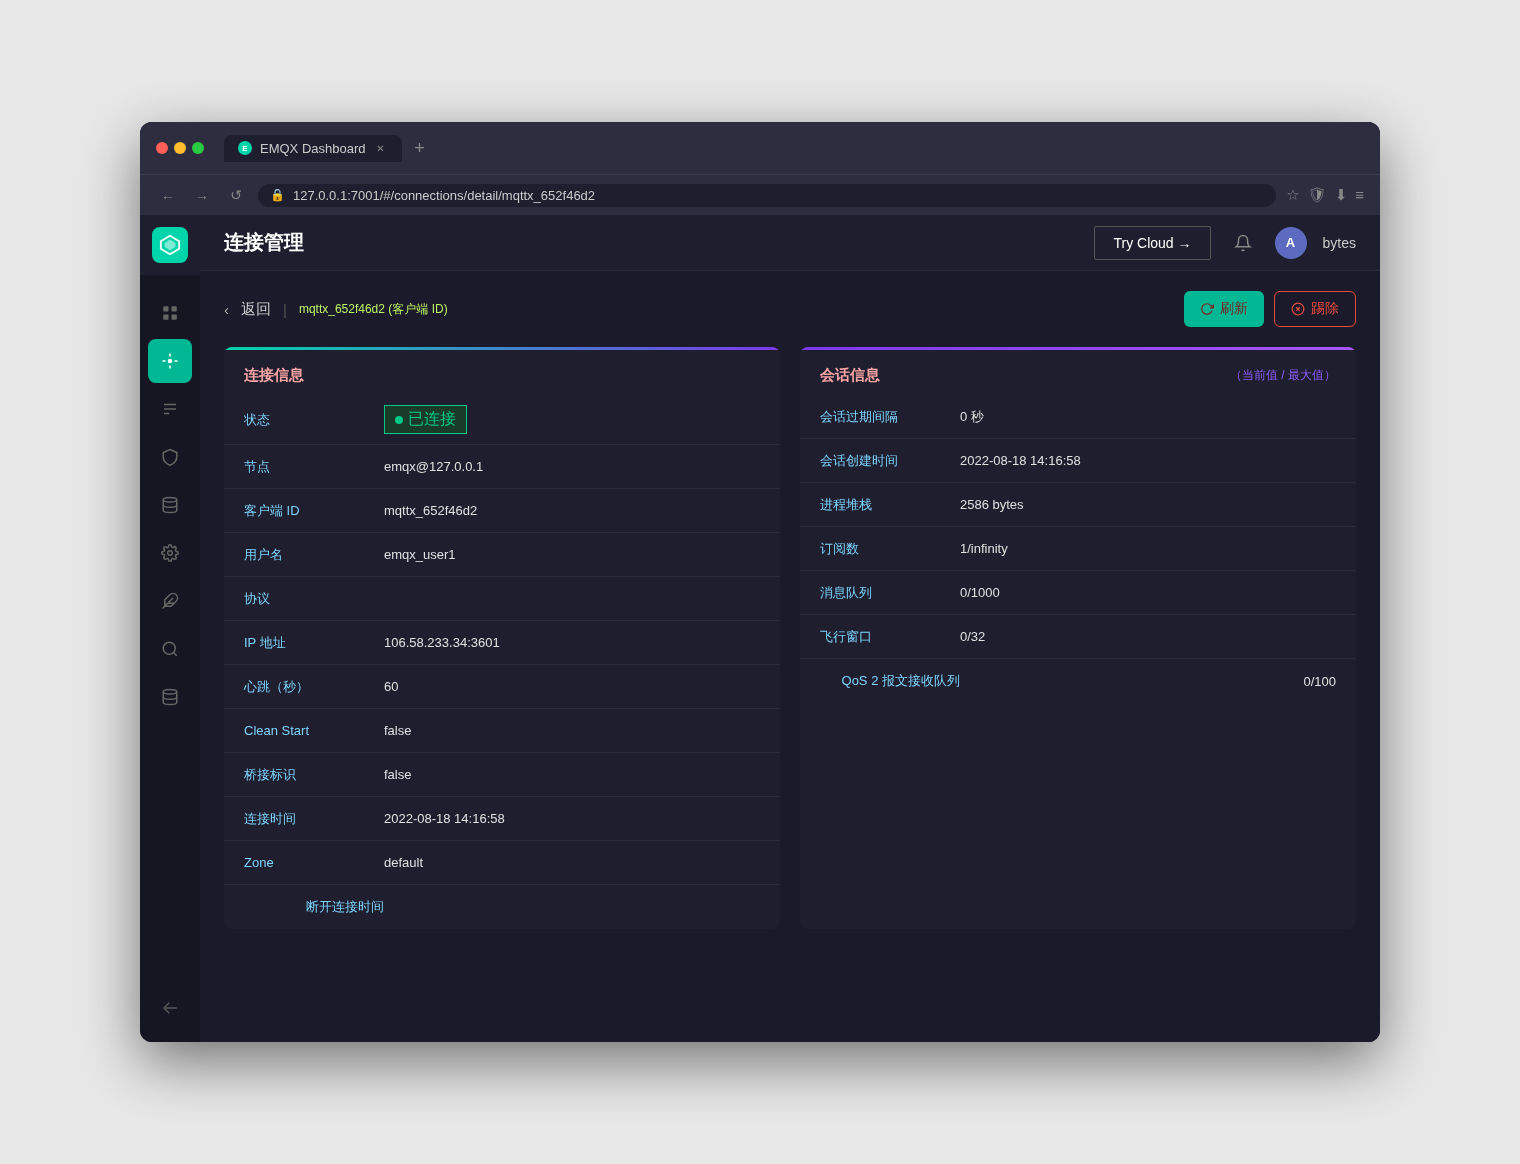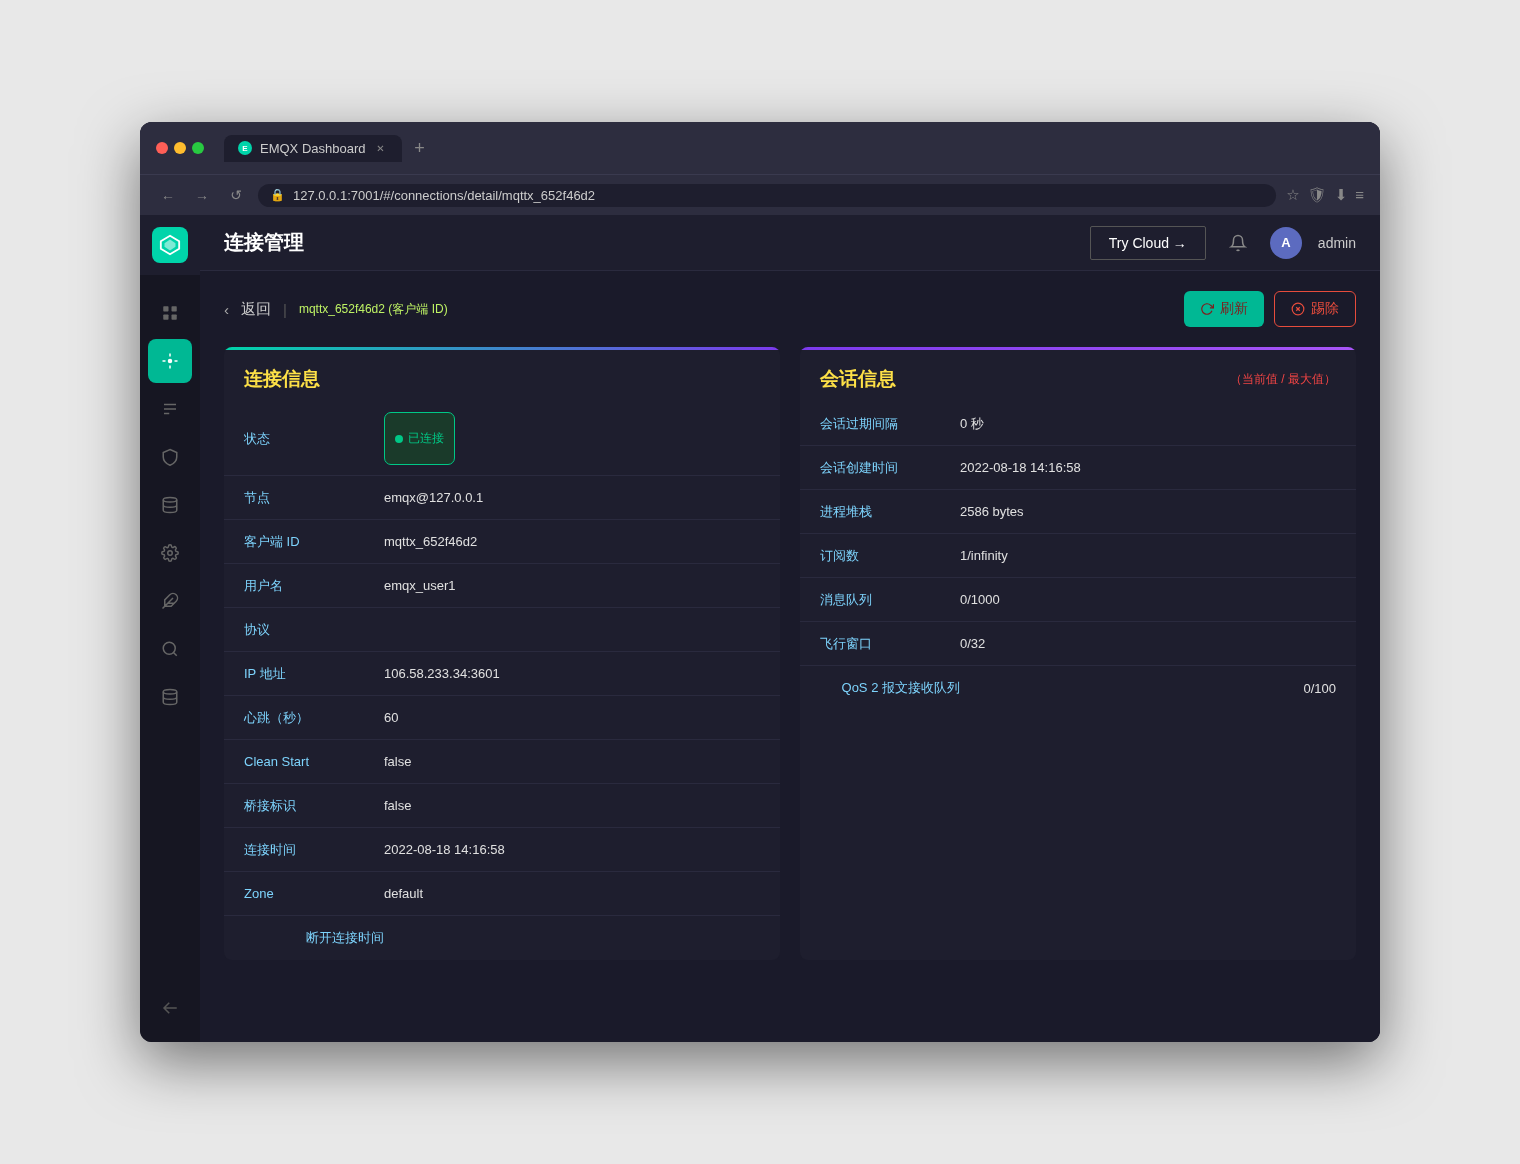--- a/index.html
+++ b/index.html
@@ -392,28 +392,28 @@
     }
 
     .card-header {
       padding: 14px 20px 10px;
       display: flex;
       align-items: center;
       justify-content: space-between;
     }
 
     .card-title {
-      font-size: 19px;
+      font-size: 15px;
       font-weight: 600;
-      color: #fde047;
+      color: #fca5a5;
     }
 
     .card-subtitle {
       font-size: 12px;
-      color: #ef4444;
+      color: #8b5cf6;
     }
 
     .card-top-border {
       height: 3px;
       background: linear-gradient(to right, #00d4aa, #7c3aed);
       margin-bottom: 2px;
     }
 
     .info-row {
       display: flex;
@@ -441,23 +441,23 @@
       flex: 1;
     }
 
     .status-badge {
       display: inline-flex;
       align-items: center;
       gap: 5px;
       background: #1a3a2a;
       color: #00c886;
       border: 1px solid #00c886;
-      padding: 17px 10px;
-      border-radius: 7px;
-      font-size: 12px;
+      padding: 3px 10px;
+      border-radius: 0;
+      font-size: 16px;
     }
 
     .status-dot {
       width: 8px;
       height: 8px;
       border-radius: 50%;
       background: #00c886;
     }
 
     .protocol-badge {
@@ -589,21 +589,21 @@
         <div class="header-actions">
           <button class="try-cloud-btn">
             <span>Try Cloud →</span>
           </button>
           <div class="bell-icon">
             <svg width="18" height="18" viewBox="0 0 24 24" fill="none" stroke="currentColor" stroke-width="2">
               <path d="M18 8A6 6 0 006 8c0 7-3 9-3 9h18s-3-2-3-9M13.73 21a2 2 0 01-3.46 0"></path>
             </svg>
           </div>
           <div class="user-avatar">A</div>
-          <span class="user-name">admin</span>
+          <span class="user-name">bytes</span>
         </div>
       </div>
 
       <div class="page-content">
 
         <div class="breadcrumb-row">
           <div class="back-nav">
             <span class="back-arrow">‹ </span>
             <span>返回</span>
             <span class="separator">|</span>

